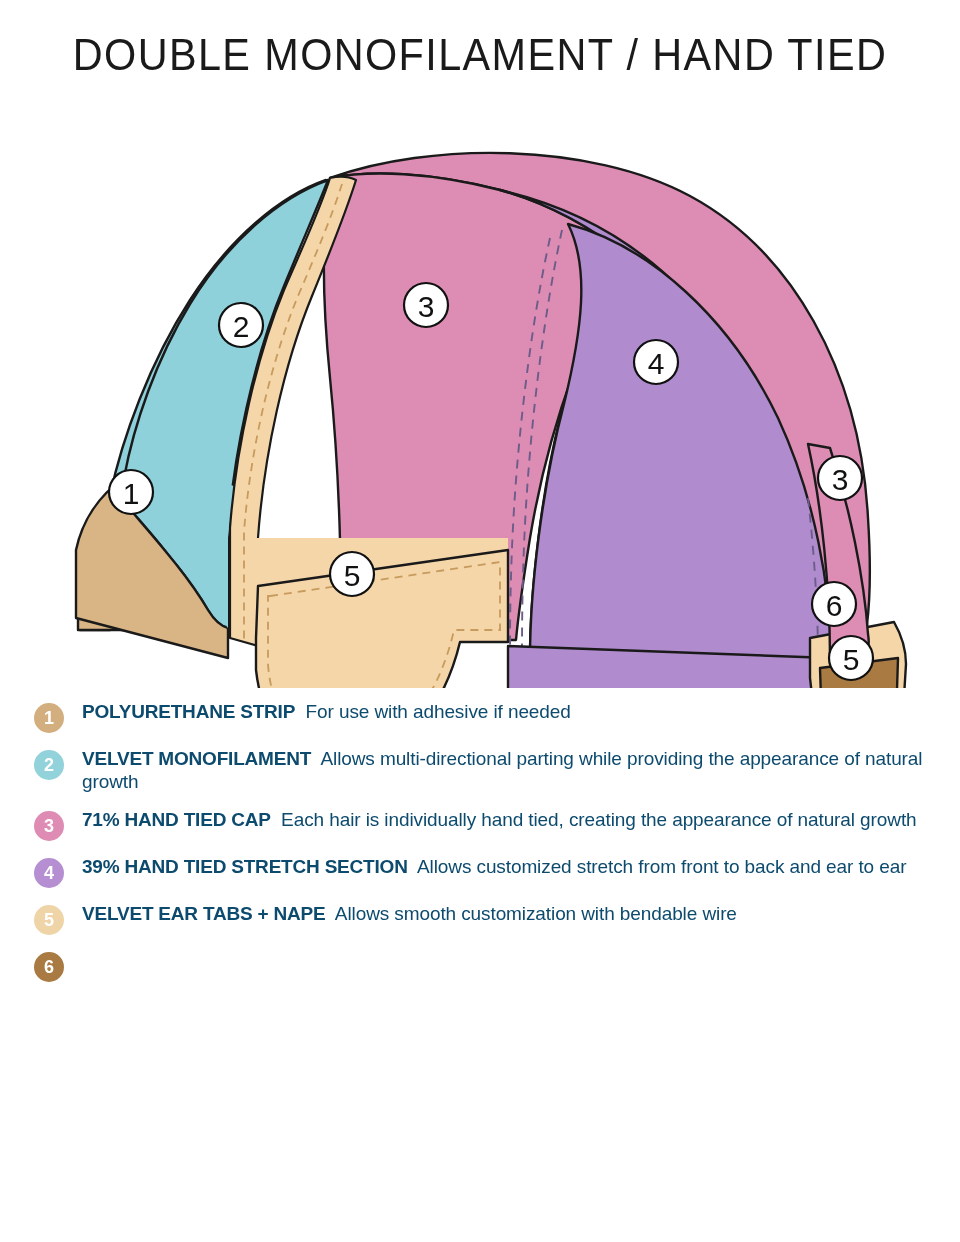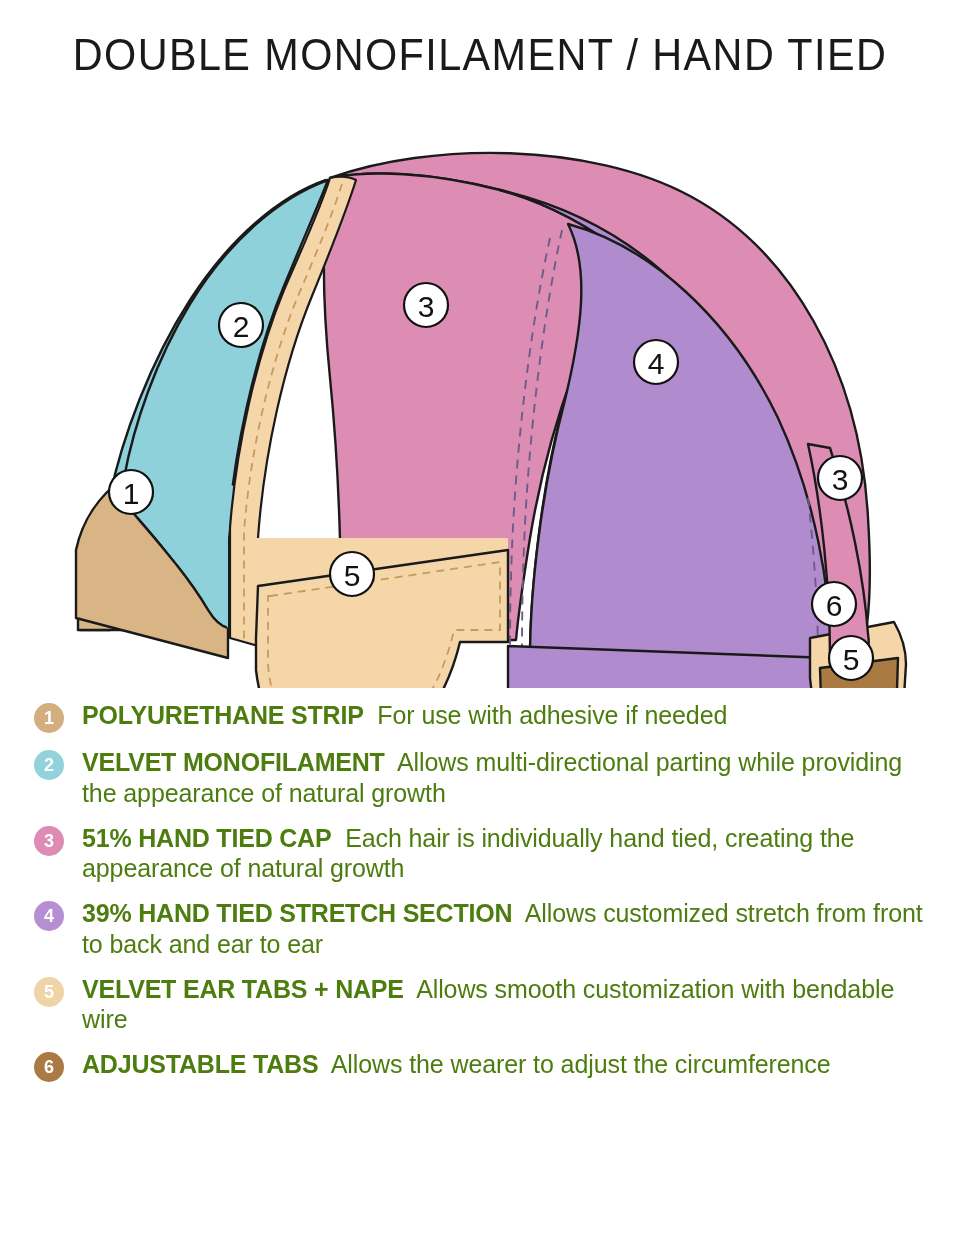--- a/index.html
+++ b/index.html
@@ -69,23 +69,23 @@
     font-size: 18px;
     font-weight: 700;
     line-height: 30px;
     text-align: center;
     margin-top: 3px;
     font-family: "Liberation Sans", sans-serif;
     user-select: none;
   }
   .legend-text {
     margin-left: 18px;
-    font-size: 25px;
+    font-size: 19px;
     line-height: 1.23;
-    color: #4d7c0f;
+    color: #0c4a6e;
     letter-spacing: -0.1px;
     transform-origin: left top;
   }
   .legend-term {
     font-weight: 700;
     letter-spacing: -0.2px;
   }
   .legend-desc {
     font-weight: 400;
     letter-spacing: -0.1px;
@@ -339,21 +339,21 @@
       <div class="badge" style="background:#92D2DB">2</div>
       <div class="legend-text">
         <span class="legend-term">VELVET MONOFILAMENT</span>&nbsp;
         <span class="legend-desc">Allows multi-directional parting while providing the appearance of natural growth</span>
       </div>
     </div>
 
     <div class="legend-row">
       <div class="badge" style="background:#DE8CB4">3</div>
       <div class="legend-text">
-        <span class="legend-term">51% HAND TIED CAP</span>&nbsp;
+        <span class="legend-term">71% HAND TIED CAP</span>&nbsp;
         <span class="legend-desc">Each hair is individually hand tied, creating the appearance of natural growth</span>
       </div>
     </div>
 
     <div class="legend-row">
       <div class="badge" style="background:#B58FD1">4</div>
       <div class="legend-text">
         <span class="legend-term">39% HAND TIED STRETCH SECTION</span>&nbsp;
         <span class="legend-desc">Allows customized stretch from front to back and ear to ear</span>
       </div>
@@ -362,20 +362,16 @@
     <div class="legend-row">
       <div class="badge" style="background:#EED4A6">5</div>
       <div class="legend-text">
         <span class="legend-term">VELVET EAR TABS + NAPE</span>&nbsp;
         <span class="legend-desc">Allows smooth customization with bendable wire</span>
       </div>
     </div>
 
     <div class="legend-row">
       <div class="badge" style="background:#A97B42">6</div>
-      <div class="legend-text">
-        <span class="legend-term">ADJUSTABLE TABS</span>&nbsp;
-        <span class="legend-desc">Allows the wearer to adjust the circumference</span>
-      </div>
     </div>
 
   </div>
 </div>
 
 </body></html>

